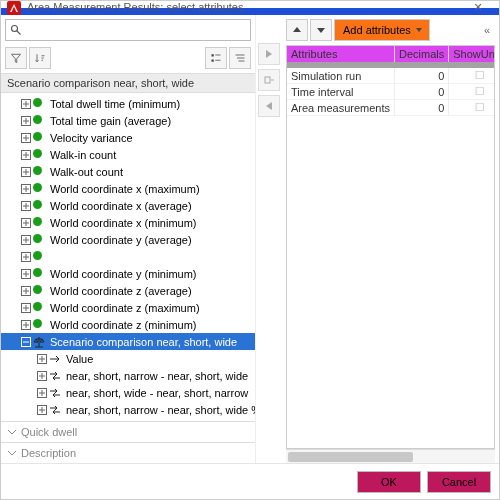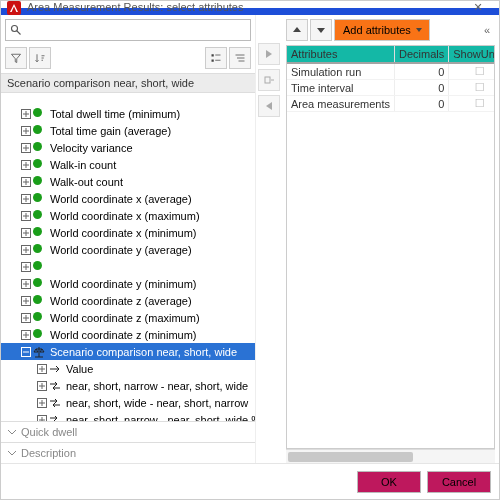--- a/index.html
+++ b/index.html
@@ -12,21 +12,21 @@
 .content { display: flex; flex: 1; overflow: hidden; }
 .leftpane { width: 255px; display: flex; flex-direction: column; border-right: 1px solid #eee; }
 .filterrow { padding: 4px; }
 .filterbox { display: flex; align-items: center; border: 1px solid #bbb; height: 22px; padding: 0 4px; background: #fff; }
 .filterbox svg { width: 12px; height: 12px; margin-right: 4px; color: #555; }
 .filterbox input { border: none; outline: none; flex: 1; font-size: 11px; background: transparent; }
 .toolrow { display: flex; align-items: center; padding: 2px 4px 4px 4px; gap: 2px; }
 .tbtn { width: 22px; height: 22px; border: 1px solid #ccc; background: #f5f5f5; display: flex; align-items: center; justify-content: center; cursor: pointer; }
 .tbtn svg { width: 12px; height: 12px; color: #444; }
 .groupheader { background: #ececec; padding: 3px 6px; border-top: 1px solid #ddd; border-bottom: 1px solid #ddd; color: #333; font-size: 11px; }
-.tree { flex: 1; overflow-y: auto; overflow-x: hidden; padding: 12px 0; scrollbar-width: thin; }
+.tree { flex: 1; overflow-y: auto; overflow-x: hidden; padding: 2px 0; scrollbar-width: thin; }
 .node { display: flex; align-items: center; height: 17px; padding-left: 4px; white-space: nowrap; cursor: default; }
 .twist { width: 10px; height: 10px; margin-right: 2px; color: #666; flex: none; }
 .ig { width: 12px; height: 12px; margin-right: 3px; flex: none; }
 .greendot { width: 9px; height: 9px; border-radius: 50%; background: #1a9e1a; }
 .scales svg, .arrow svg, .darrow svg { width: 12px; height: 12px; color: #222; }
 .sel { background: #2a72d4; color: #fff; }
 .sel .twist { color: #fff; }
 .lbl { padding: 0 2px; }
 .collapsebox { border-top: 1px solid #ddd; padding: 4px 6px; color: #888; display: flex; align-items: center; gap: 4px; cursor: pointer; }
 .collapsebox svg { width: 10px; height: 10px; color: #888; }
@@ -34,21 +34,21 @@
 .mbtn { width: 22px; height: 22px; border: 1px solid #ddd; background: #f5f5f5; display: flex; align-items: center; justify-content: center; }
 .mbtn svg { width: 12px; height: 12px; color: #aaa; }
 .rightpane { flex: 1; display: flex; flex-direction: column; padding: 4px 4px 0 4px; overflow: hidden; }
 .rtop { display: flex; align-items: center; gap: 2px; margin-bottom: 4px; }
 .addbtn { border: 1px solid #ccc; background: #f97316; height: 22px; padding: 0 6px 0 8px; display: flex; align-items: center; gap: 4px; cursor: pointer; }
 .addbtn svg { width: 8px; height: 8px; color: #444; }
 .spacer { flex: 1; }
 .chev { width: 16px; text-align: center; color: #666; cursor: pointer; }
 .rtable { border: 1px solid #ccc; flex: 1; overflow: auto; background: #fff; position: relative; }
 table { border-collapse: collapse; width: 100%; }
-th { background: #14b8a6; border-right: 1px solid #ddd; border-bottom: 2px solid #a3a3a3; padding: 2px 4px; text-align: left; font-weight: normal; color: #333; white-space: nowrap; }
+th { background: #d946ef; border-right: 1px solid #ddd; border-bottom: 6px solid #a3a3a3; padding: 2px 4px; text-align: left; font-weight: normal; color: #333; white-space: nowrap; }
 td { border-right: 1px solid #eee; border-bottom: 1px solid #f2f2f2; padding: 1px 4px; white-space: nowrap; color: #333; }
 td.num { text-align: right; }
 td.chk { text-align: center; color: #bbb; }
 .hscroll { height: 14px; border-top: 1px solid #ddd; background: #f5f5f5; position: relative; }
 .hscroll .thumb { position: absolute; left: 2px; top: 2px; height: 10px; width: 60%; background: #c8c8c8; border-radius: 2px; }
 .footer { height: 36px; border-top: 1px solid #e5e5e5; display: flex; align-items: center; justify-content: flex-end; padding: 0 8px; gap: 6px; }
 .footer button { width: 64px; height: 22px; border: 1px solid #bbb; background: #be185d; cursor: pointer; font-size: 11px; }
 .ind1 { padding-left: 20px; } .ind2 { padding-left: 36px; }
 </style>
 </head>
@@ -157,32 +157,32 @@
         </div>
         <div class="node ind1">
           <svg class="twist" viewBox="0 0 10 10">
             <rect x="0.5" y="0.5" width="9" height="9" fill="none" stroke="currentColor"></rect>
             <line x1="2" y1="5" x2="8" y2="5" stroke="currentColor"></line>
             <line x1="5" y1="2" x2="5" y2="8" stroke="currentColor"></line>
           </svg>
           <span class="ig">
             <div class="greendot"></div>
           </span>
+          <span class="lbl">World coordinate x (maximum)</span>
+        </div>
+        <div class="node ind1">
+          <svg class="twist" viewBox="0 0 10 10">
+            <rect x="0.5" y="0.5" width="9" height="9" fill="none" stroke="currentColor"></rect>
+            <line x1="2" y1="5" x2="8" y2="5" stroke="currentColor"></line>
+            <line x1="5" y1="2" x2="5" y2="8" stroke="currentColor"></line>
+          </svg>
+          <span class="ig">
+            <div class="greendot"></div>
+          </span>
           <span class="lbl">World coordinate x (average)</span>
-        </div>
-        <div class="node ind1">
-          <svg class="twist" viewBox="0 0 10 10">
-            <rect x="0.5" y="0.5" width="9" height="9" fill="none" stroke="currentColor"></rect>
-            <line x1="2" y1="5" x2="8" y2="5" stroke="currentColor"></line>
-            <line x1="5" y1="2" x2="5" y2="8" stroke="currentColor"></line>
-          </svg>
-          <span class="ig">
-            <div class="greendot"></div>
-          </span>
-          <span class="lbl">World coordinate x (maximum)</span>
         </div>
         <div class="node ind1">
           <svg class="twist" viewBox="0 0 10 10">
             <rect x="0.5" y="0.5" width="9" height="9" fill="none" stroke="currentColor"></rect>
             <line x1="2" y1="5" x2="8" y2="5" stroke="currentColor"></line>
             <line x1="5" y1="2" x2="5" y2="8" stroke="currentColor"></line>
           </svg>
           <span class="ig">
             <div class="greendot"></div>
           </span>

